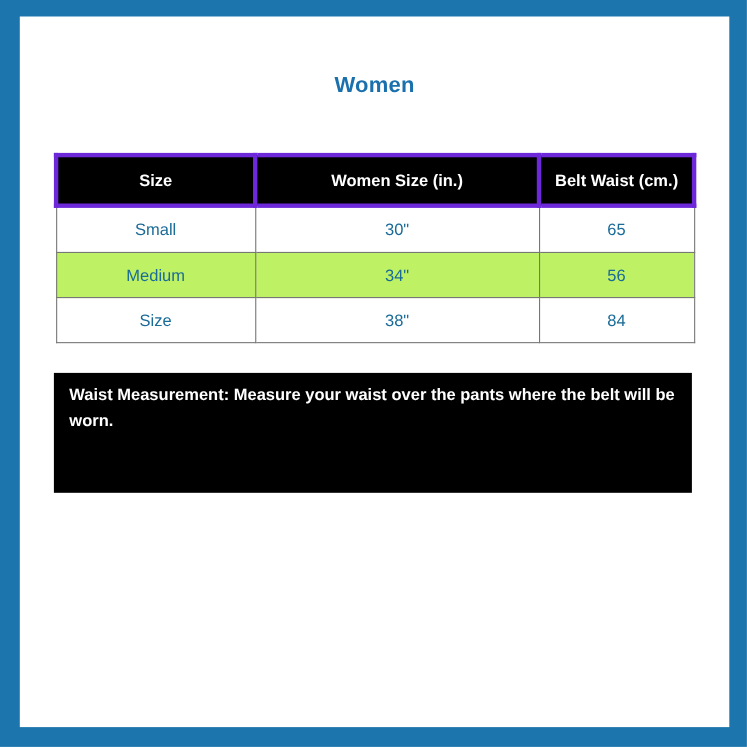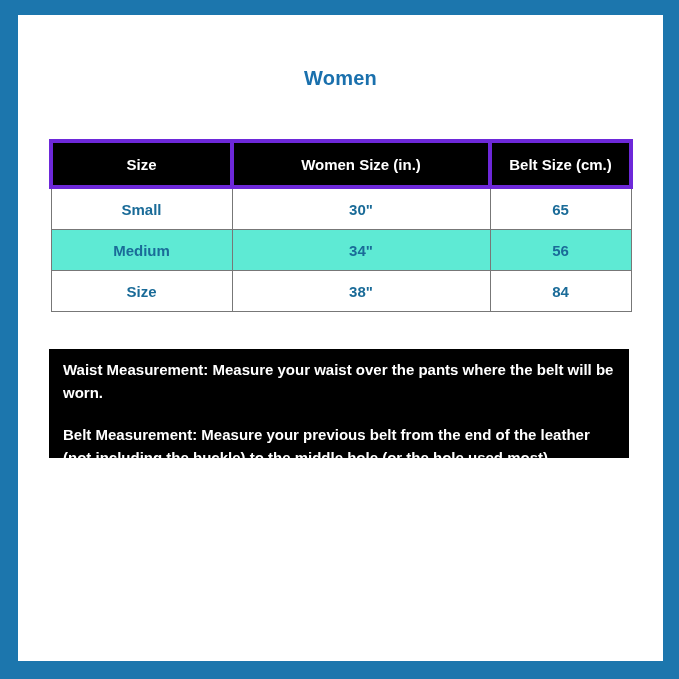--- a/index.html
+++ b/index.html
@@ -53,32 +53,32 @@
     text-align: center;
     vertical-align: middle;
     border: 4px solid #6d28d9;
     padding: 0;
   }
   .size-table td {
     height: 40px;
     text-align: center;
     vertical-align: middle;
     font-size: 15px;
-    font-weight: bold;
+    font-weight: normal;
     color: #1a6b98;
     border: 1px solid #777777;
     padding: 0;
   }
   .size-table tr.alt td {
-    background: #5eead4;
+    background: #bef264;
   }
   .notes-block {
     position: absolute;
     left: 31px;
-    top: 334px;
+    top: 324px;
     width: 580px;
     height: 109px;
     background: #000000;
     color: #ffffff;
     box-sizing: border-box;
     padding: 9px 14px;
   }
   .notes-block p {
     margin: 0;
     font-size: 15px;
@@ -99,21 +99,21 @@
   <table class="size-table">
     <colgroup>
       <col class="c1">
         <col class="c2">
         <col class="c3">
     </colgroup>
     <thead>
       <tr>
         <th>Size</th>
         <th>Women Size (in.)</th>
-        <th>Belt Size (cm.)</th>
+        <th>Belt Waist (cm.)</th>
       </tr>
     </thead>
     <tbody>
       <tr>
         <td>Small</td>
         <td>30"</td>
         <td>65</td>
       </tr>
       <tr class="alt">
         <td>Medium</td>
@@ -123,16 +123,15 @@
       <tr>
         <td>Size</td>
         <td>38"</td>
         <td>84</td>
       </tr>
     </tbody>
   </table>
 
   <div class="notes-block">
     <p>Waist Measurement: Measure your waist over the pants where the belt will be worn.</p>
-    <p>Belt Measurement: Measure your previous belt from the end of the leather (not including the buckle) to the middle hole (or the hole used most).</p>
   </div>
 
 </div>
 
 </body></html>

